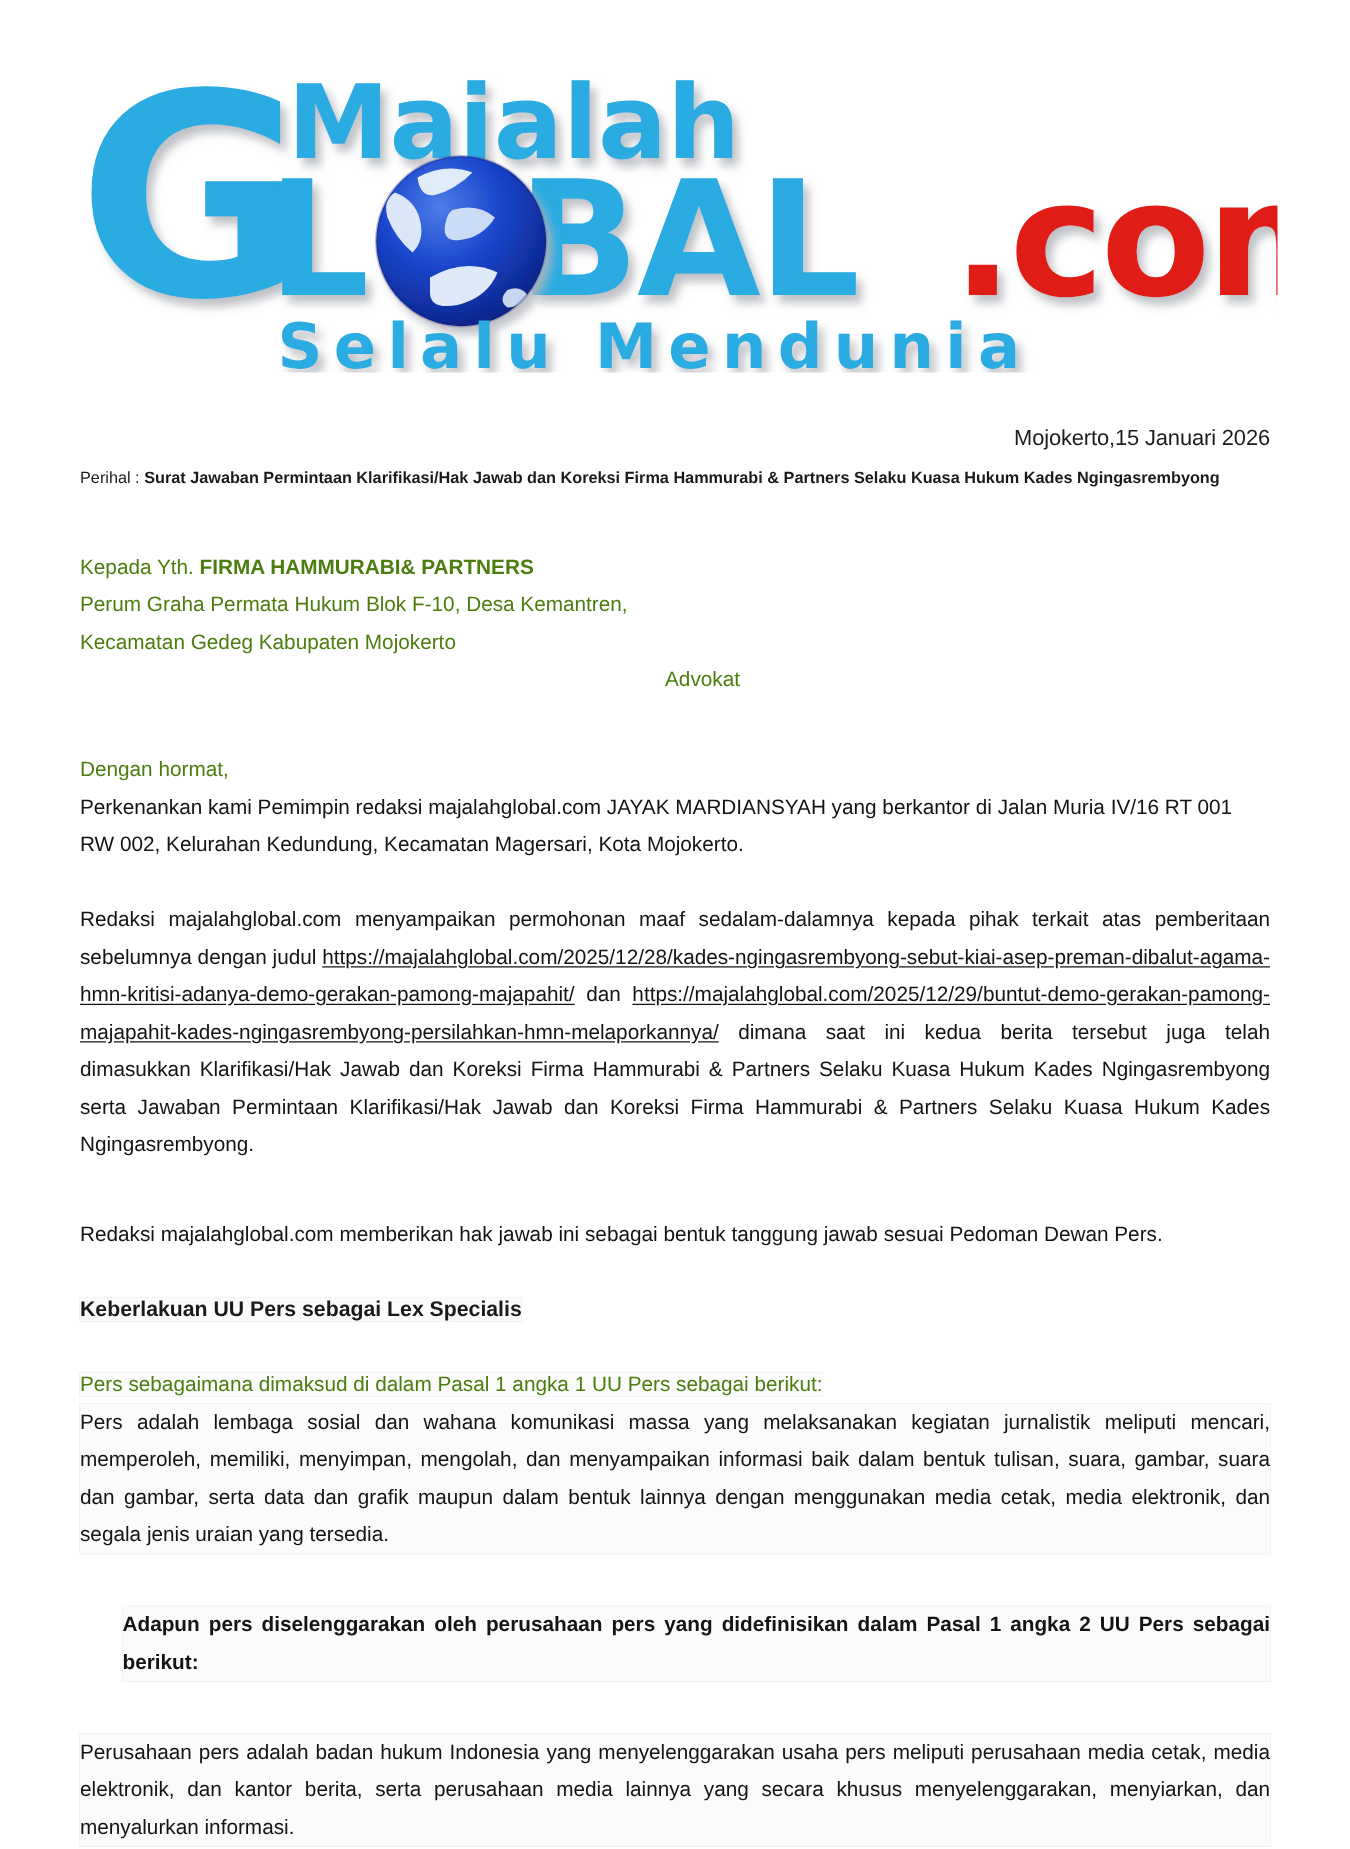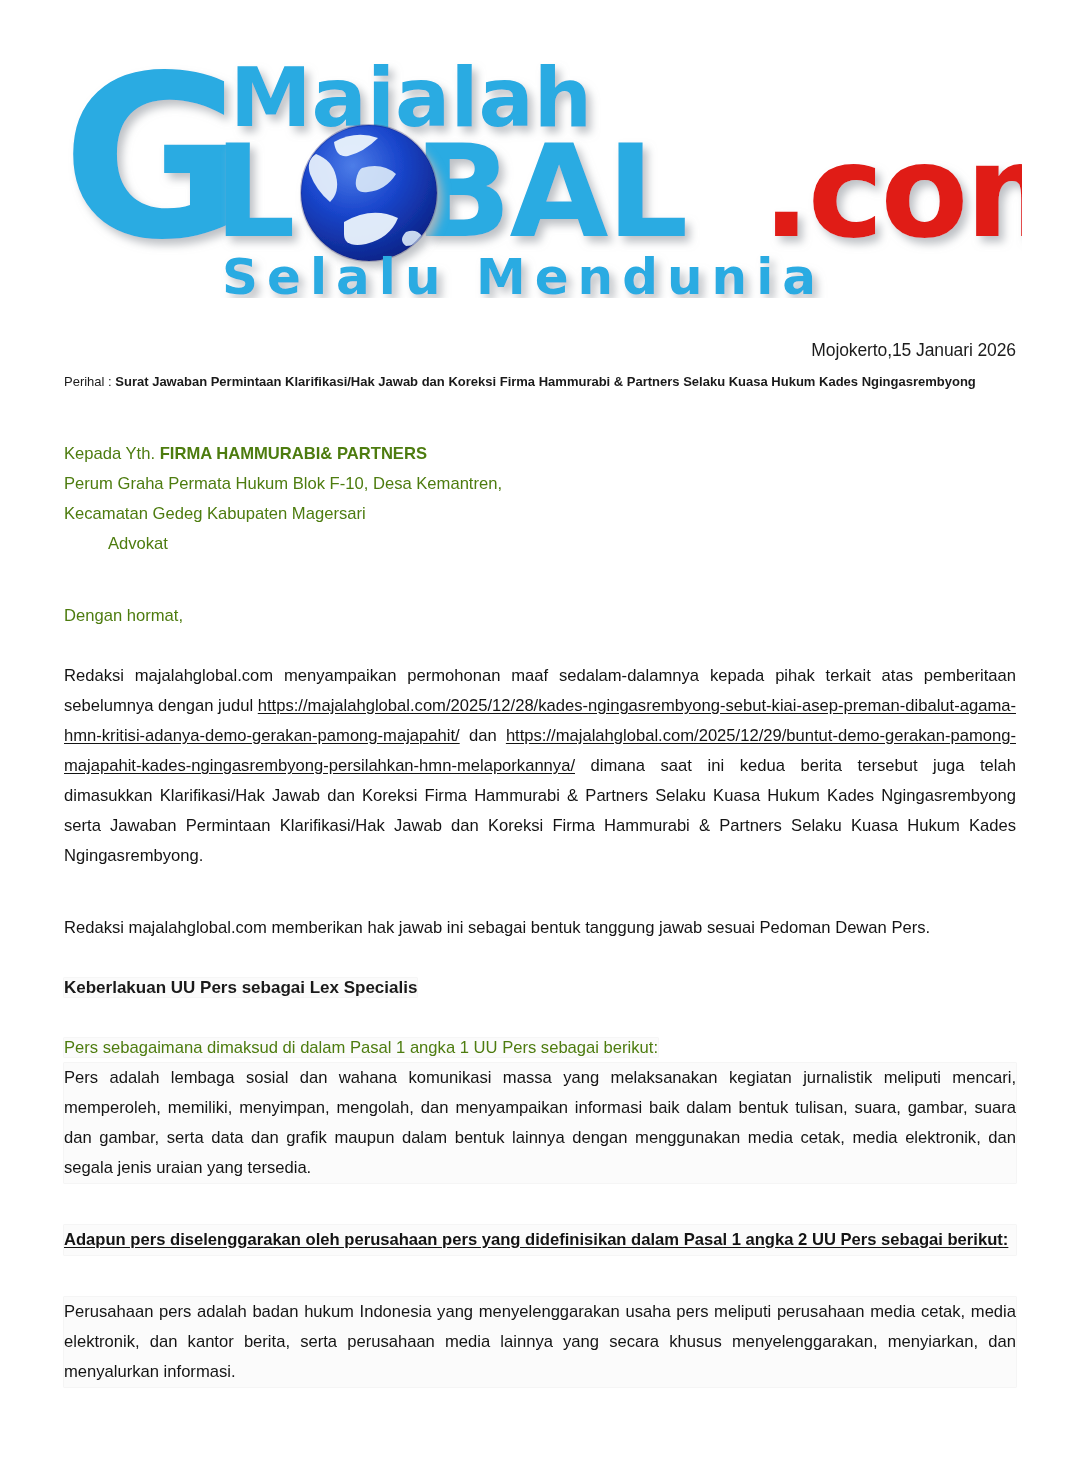--- a/index.html
+++ b/index.html
@@ -62,28 +62,28 @@
   .para {
     font-size: 16.6px;
     line-height: 30px;
     color: #141414;
     text-align: justify;
     margin: 0;
   }
   .para.left { text-align: left; }
 
   .b { font-weight: bold; }
-  .u { text-decoration: underline; text-underline-offset: 2px; }
+  .u { text-underline-offset: 2px; margin-left: 34px; }
   .bu { font-weight: bold; text-decoration: underline; text-underline-offset: 2px; }
 
   .hl { background: #fbfbfb; box-shadow: 0 0 0 0.5px #ececec; }
   .gap-md { height: 30px; }
   .gap-lg { height: 42px; }
 
-  .indent-advokat { padding-left: 44px; }
+  .indent-advokat { padding-left: 44px; text-align: center; }
 
   .link {
     text-decoration: underline;
     text-underline-offset: 2px;
     color: #141414;
     word-break: break-all;
   }
 
   .subject-block {
     font-size: 13px;
@@ -150,26 +150,27 @@
     <div class="subject-block">
       <span>Perihal : </span><span class="b">Surat Jawaban Permintaan Klarifikasi/Hak Jawab dan Koreksi Firma Hammurabi &amp; Partners Selaku Kuasa Hukum Kades Ngingasrembyong</span>
     </div>
 
     <div class="gap-lg"></div>
 
     <div class="ln">
       <span>Kepada Yth. </span><span class="b">FIRMA HAMMURABI&amp; PARTNERS</span>
     </div>
     <div class="ln">Perum Graha Permata Hukum Blok F-10, Desa Kemantren,</div>
-    <div class="ln">Kecamatan Gedeg Kabupaten Magersari</div>
+    <div class="ln">Kecamatan Gedeg Kabupaten Mojokerto</div>
     <div class="ln indent-advokat">Advokat</div>
 
     <div class="gap-lg"></div>
 
     <div class="ln">Dengan hormat,</div>
+    <p class="para left">Perkenankan kami Pemimpin redaksi majalahglobal.com JAYAK MARDIANSYAH yang berkantor di Jalan Muria IV/16 RT 001 RW 002, Kelurahan Kedundung, Kecamatan Magersari, Kota Mojokerto.</p>
 
     <div class="gap-md"></div>
 
     <p class="para"><span>Redaksi majalahglobal.com menyampaikan permohonan maaf sedalam-dalamnya kepada pihak terkait atas pemberitaan sebelumnya dengan judul </span><a class="link" href="#">https://majalahglobal.com/2025/12/28/kades-ngingasrembyong-sebut-kiai-asep-preman-dibalut-agama-hmn-kritisi-adanya-demo-gerakan-pamong-majapahit/</a><span> dan </span><a class="link" href="#">https://majalahglobal.com/2025/12/29/buntut-demo-gerakan-pamong-majapahit-kades-ngingasrembyong-persilahkan-hmn-melaporkannya/</a><span> dimana saat ini kedua berita tersebut juga telah dimasukkan Klarifikasi/Hak Jawab dan Koreksi Firma Hammurabi &amp; Partners Selaku Kuasa Hukum Kades Ngingasrembyong serta Jawaban Permintaan Klarifikasi/Hak Jawab dan Koreksi Firma Hammurabi &amp; Partners Selaku Kuasa Hukum Kades Ngingasrembyong.</span></p>
 
     <div class="gap-lg"></div>
 
     <p class="para left">Redaksi majalahglobal.com memberikan hak jawab ini sebagai bentuk tanggung jawab sesuai Pedoman Dewan Pers.</p>
 
     <div class="gap-md"></div>

